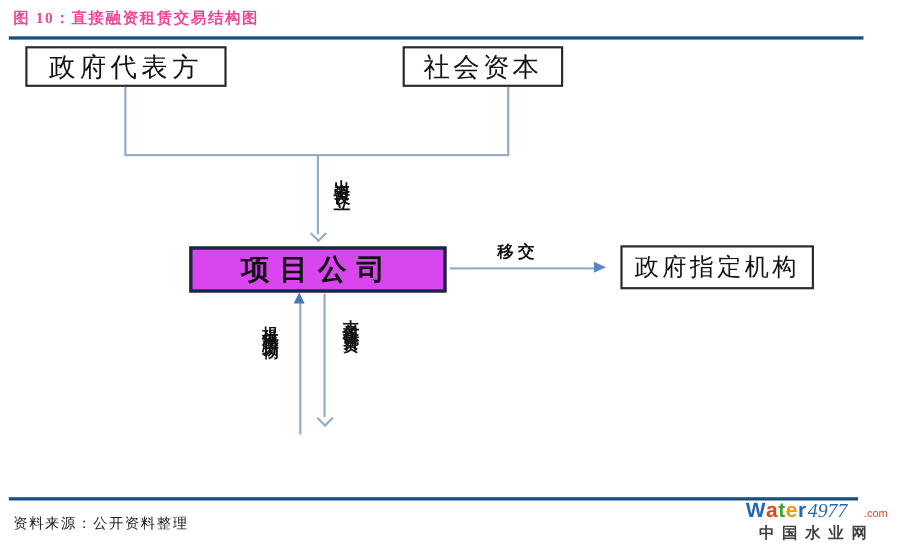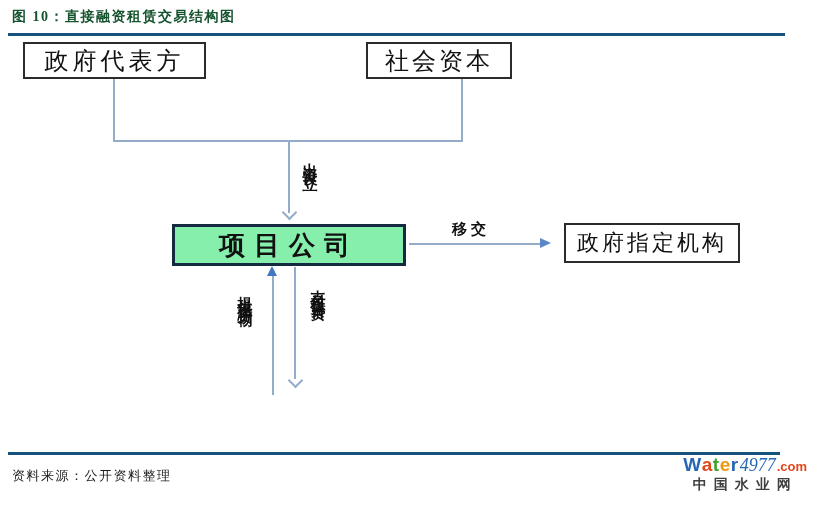--- a/index.html
+++ b/index.html
@@ -4,40 +4,40 @@
 <style>
   html,body { margin:0; padding:0; background:#ffffff; }
   .page {
     position:relative; width:823px; height:507px; background:#ffffff;
     font-family:"Liberation Serif","DejaVu Serif",serif; overflow:hidden;
   }
 
   
   .fig-title {
     position:absolute; left:12px; top:8px;
-    font-size:14px; font-weight:bold; color:#14532d; letter-spacing:1.5px;
+    font-size:14px; font-weight:bold; color:#ec4899; letter-spacing:1.5px;
   }
   .rule { position:absolute; background:#16527E; height:3px; }
   .rule-top    { left:8px; top:33px;  width:777px; }
   .rule-bottom { left:8px; top:452px; width:772px; }
   .source-note {
     position:absolute; left:12px; top:467px;
     font-size:13px; color:#1c1c1c; letter-spacing:1.5px;font-family:Liberation Mono, monospace;
   }
 
   
   .node {
     position:absolute; display:flex; align-items:center; justify-content:center;
     background:#ffffff; border:2px solid #2b2b2b; color:#111; box-sizing:border-box;
     white-space:nowrap;
   }
   #node-gov-rep    { left:23px;  top:42px;  width:183px; height:37px; font-size:24px; letter-spacing:4px; }
   #node-social     { left:366px; top:42px;  width:146px; height:37px; font-size:24px; letter-spacing:3px; }
   #node-project    { left:172px; top:224px; width:234px; height:42px; font-size:26px; font-weight:bold;
-                     letter-spacing:9px; background:#86efac; border:3px solid #142A40; }
+                     letter-spacing:9px; background:#d946ef; border:3px solid #142A40; }
   #node-gov-agency { left:564px; top:223px; width:176px; height:40px; font-size:22px; letter-spacing:3px; }
   #node-leasing    { left:204px; top:395px; width:176px; height:41px; font-size:25px; letter-spacing:4px; }
 
   
   .cline { position:absolute; background:#93ADC9; }
   #cl-gov-down    { left:113px; top:79px;  width:2px; height:62px; }
   #cl-social-down { left:461px; top:79px;  width:2px; height:62px; }
   #cl-join-h      { left:113px; top:140px; width:350px; height:2px; }
   #cl-setup-v     { left:288px; top:141px; width:2px; height:72px; }
   #cl-transfer-h  { left:409px; top:243px; width:132px; height:2px; }
@@ -81,21 +81,21 @@
   .logo-line1 { display:flex; align-items:baseline; justify-content:flex-end; line-height:1; }
   .logo-word  { font-weight:bold; font-size:19px; letter-spacing:0.5px; }
   .lw-blue   { color:#2667B5; }
   .lw-red    { color:#E1471D; }
   .lw-green  { color:#3EA32C; }
   .lw-orange { color:#F0970F; }
   .logo-num {
     font-family:"Liberation Serif","DejaVu Serif",serif; font-style:italic;
     font-size:18px; color:#2667B5; margin-left:1px;
   }
-  .logo-com { font-size:13px; font-weight:bold; color:#E1471D; margin-left:1px; }
+  .logo-com { font-size:10px; font-weight:normal; color:#E1471D; margin-left:15px; }
   .logo-site { font-size:14px; font-weight:bold; color:#404040;
                letter-spacing:7px; margin-top:2px; white-space:nowrap; }
 </style>
 </head>
 <body>
 
 <div class="page">
 
   <div class="fig-title">图 10：直接融资租赁交易结构图</div>
   <div class="rule rule-top"></div>

